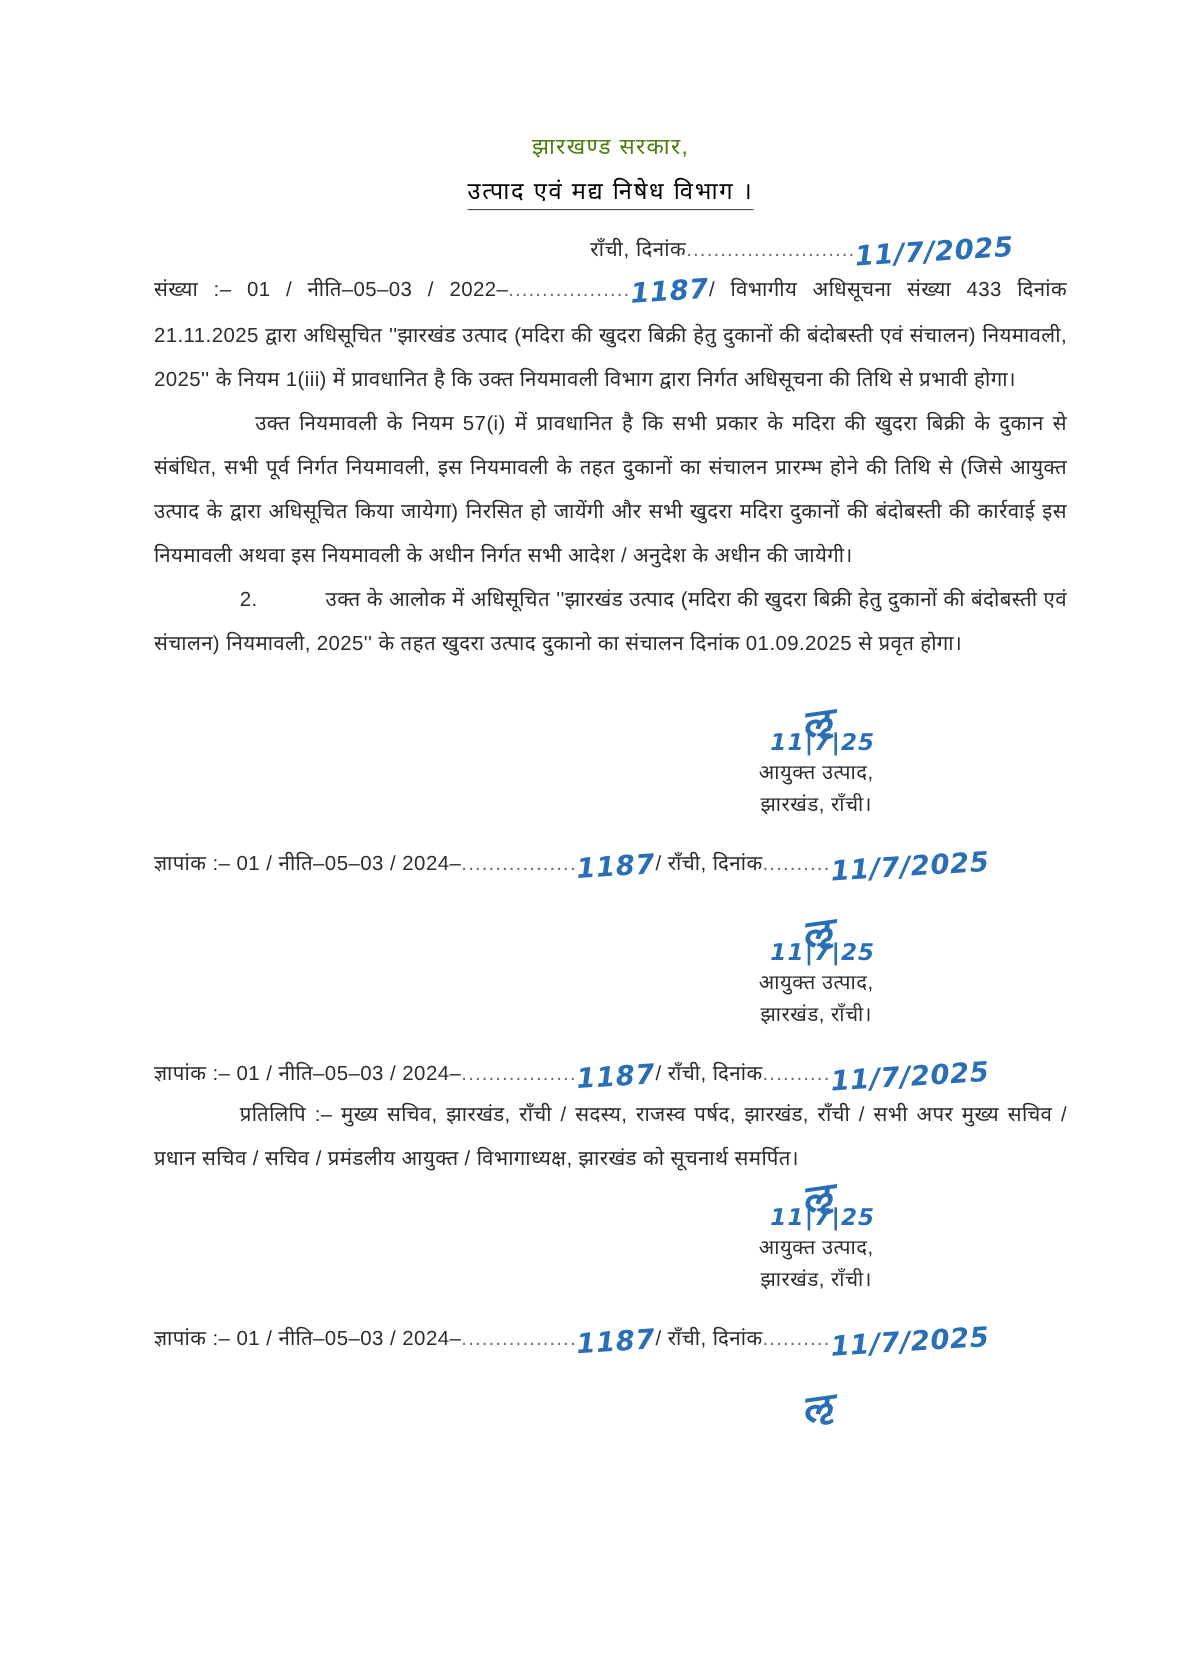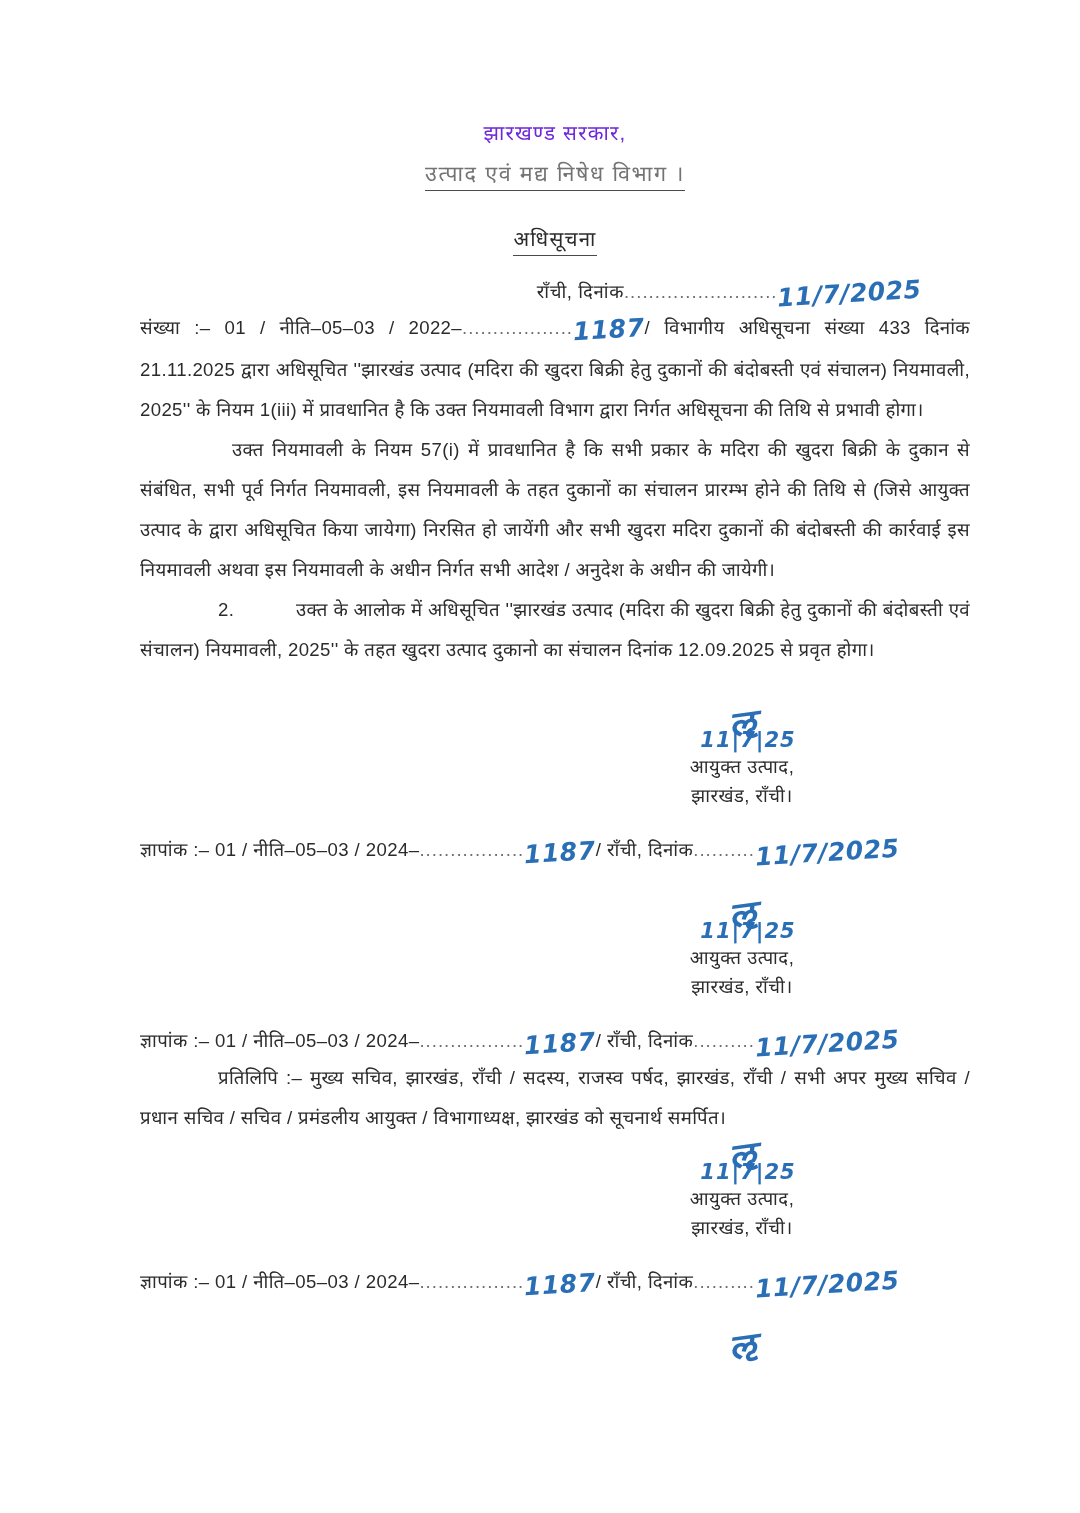--- a/index.html
+++ b/index.html
@@ -25,27 +25,27 @@
     width: 830px;
   }
   
   .hdr {
     text-align: center;
     margin-top: 118px;
   }
   .hdr-line1 {
     font-size: 20.5px;
     letter-spacing: 1.2px;
-    color: #6d28d9;
+    color: #4d7c0f;
     margin-top: 20px;
   }
   .hdr-line2 {
     font-size: 21.5px;
     letter-spacing: 1.6px;
-    color: #737373;
+    color: #000000;
     margin-top: 12px;
     display: inline-block;
     border-bottom: 1.4px solid #4a4a4a;
     padding-bottom: 3px;
   }
   .hdr-title {
     margin-top: 33px;
     font-size: 20.5px;
     letter-spacing: 1.2px;
     display: inline-block;
@@ -144,38 +144,35 @@
 <body>
 
 <div class="page">
   <div class="doc-body">
 
     <div class="hdr">
       <div class="hdr-line1">झारखण्ड सरकार,</div>
       <div>
         <span class="hdr-line2">उत्पाद एवं मद्य निषेध विभाग ।</span>
       </div>
-      <div>
-        <span class="hdr-title">अधिसूचना</span>
-      </div>
     </div>
 
     <div class="place-date">
       <span>राँची, दिनांक</span><span class="dots">.........................</span><span class="ink">11/7/2025</span>
     </div>
 
     <p class="para p-num">
       <span>संख्या :– 01 / नीति–05–03 / 2022–</span><span class="dots">..................</span><span class="ink">1187</span><span>/ विभागीय अधिसूचना संख्या 433 दिनांक</span>
       <span>21.11.2025 द्वारा अधिसूचित ''झारखंड उत्पाद (मदिरा की खुदरा बिक्री हेतु दुकानों की बंदोबस्ती एवं संचालन) नियमावली, 2025'' के नियम 1(iii) में प्रावधानित है कि उक्त नियमावली विभाग द्वारा निर्गत अधिसूचना की तिथि से प्रभावी होगा।</span>
     </p>
 
     <p class="para p-indent">उक्त नियमावली के नियम 57(i) में प्रावधानित है कि सभी प्रकार के मदिरा की खुदरा बिक्री के दुकान से संबंधित, सभी पूर्व निर्गत नियमावली, इस नियमावली के तहत दुकानों का संचालन प्रारम्भ होने की तिथि से (जिसे आयुक्त उत्पाद के द्वारा अधिसूचित किया जायेगा) निरसित हो जायेंगी और सभी खुदरा मदिरा दुकानों की बंदोबस्ती की कार्रवाई इस नियमावली अथवा इस नियमावली के अधीन निर्गत सभी आदेश / अनुदेश के अधीन की जायेगी।</p>
 
     <p class="para p-indent-sm">
-      <span class="num-mark">2.</span><span>उक्त के आलोक में अधिसूचित ''झारखंड उत्पाद (मदिरा की खुदरा बिक्री हेतु दुकानों की बंदोबस्ती एवं संचालन) नियमावली, 2025'' के तहत खुदरा उत्पाद दुकानो का संचालन दिनांक 12.09.2025 से प्रवृत होगा।</span>
+      <span class="num-mark">2.</span><span>उक्त के आलोक में अधिसूचित ''झारखंड उत्पाद (मदिरा की खुदरा बिक्री हेतु दुकानों की बंदोबस्ती एवं संचालन) नियमावली, 2025'' के तहत खुदरा उत्पाद दुकानो का संचालन दिनांक 01.09.2025 से प्रवृत होगा।</span>
     </p>
 
     <div class="sig-block sp-top-2">
       <div class="sig-scribble">
         <span class="mark">ऌ</span>
         <span class="dt">11|7|25</span>
       </div>
       <div>आयुक्त उत्पाद,</div>
       <div>झारखंड, राँची।</div>
     </div>

